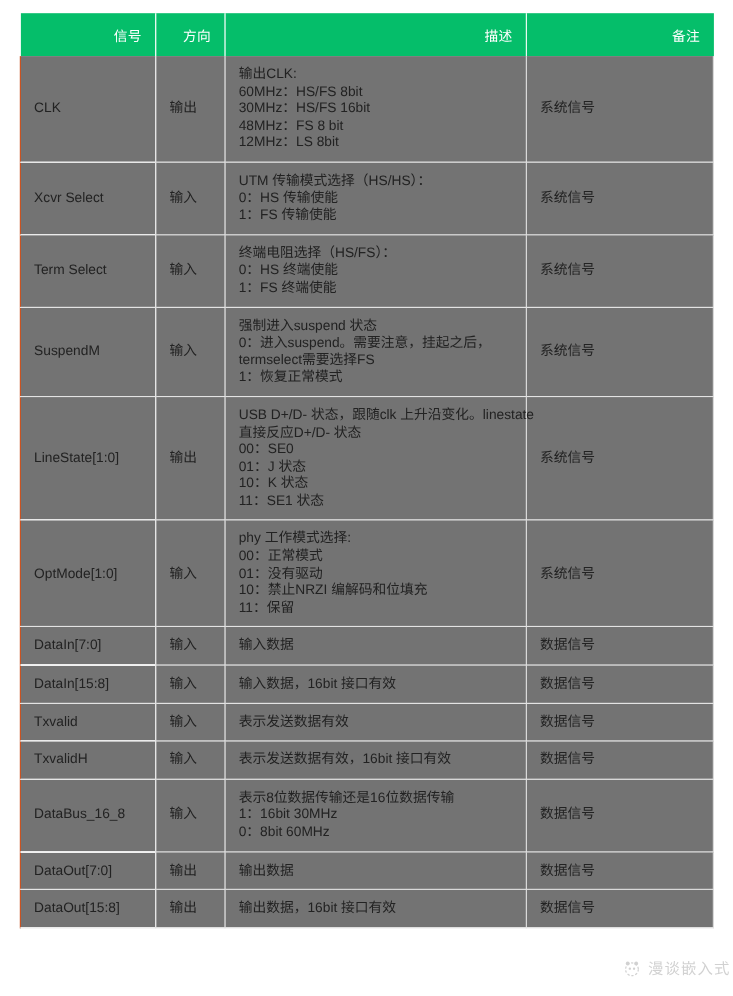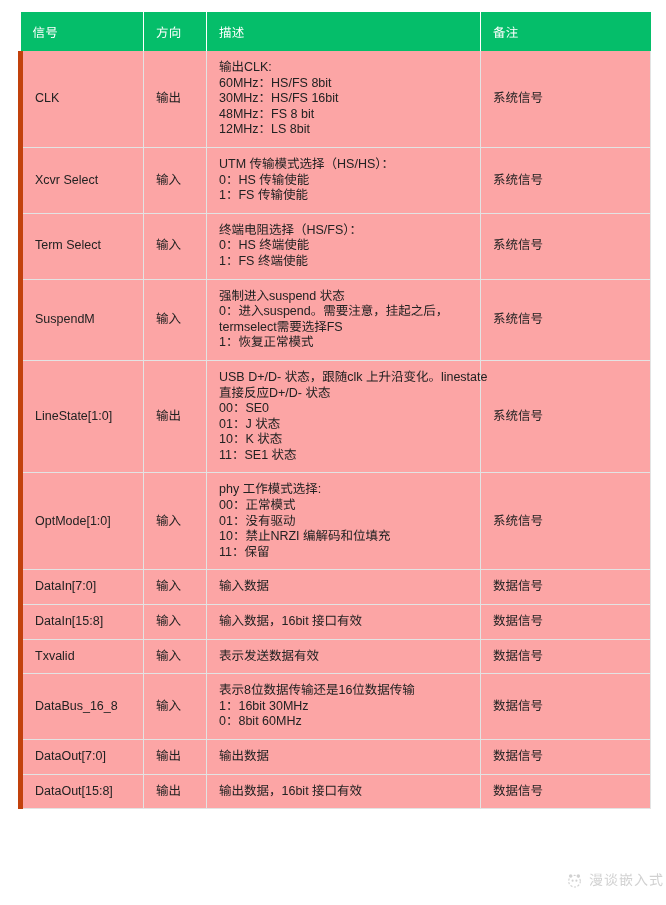--- a/index.html
+++ b/index.html
@@ -43,41 +43,41 @@
   table.signal-table col.c-signal  { width: 123px; }
   table.signal-table col.c-dir     { width: 63px;  }
   table.signal-table col.c-desc    { width: 274px; }
   table.signal-table col.c-remark  { width: 170px; }
 
   thead th {
     background: #05be6a;
     color: #ffffff;
     font-weight: 400;
     font-size: 12.5px;
-    text-align: left;
+    text-align: right;
     padding: 10px 12px 10px 12px;
     border-right: 1px solid #ffffff;
     vertical-align: middle;
     letter-spacing: 0.3px;
     margin-top: 12px;
   }
   thead th:last-child { border-right: none; }
 
   tbody td {
     border-bottom: 1px solid #e3e3e3;
     border-right: 1px solid #e3e3e3;
     padding: 9px 12px 9px 12px;
     font-size: 12.5px;
     line-height: 15.6px;
     vertical-align: middle;
     color: #222222;
-    background: #fca5a5;
+    background: #737373;
   }
   tbody td:first-child {
-    border-left: 5px solid #c2410c;
+    border-left: 1px solid #c2410c;
   }
   tbody td:last-child {
     border-right: 1px solid #e3e3e3;
   }
 
   tbody td.cell-signal {
     white-space: nowrap;
     overflow: hidden;
   }
   tbody td.cell-dir {
@@ -223,20 +223,28 @@
           </tr>
           <tr>
             <td class="cell-signal">Txvalid</td>
             <td class="cell-dir">输入</td>
             <td class="cell-desc">
               <span class="line">表示发送数据有效</span>
             </td>
             <td class="cell-remark">数据信号</td>
           </tr>
           <tr>
+            <td class="cell-signal">TxvalidH</td>
+            <td class="cell-dir">输入</td>
+            <td class="cell-desc">
+              <span class="line">表示发送数据有效，16bit 接口有效</span>
+            </td>
+            <td class="cell-remark">数据信号</td>
+          </tr>
+          <tr>
             <td class="cell-signal">DataBus_16_8</td>
             <td class="cell-dir">输入</td>
             <td class="cell-desc">
               <span class="line">表示8位数据传输还是16位数据传输</span>
               <span class="line">1：16bit 30MHz</span>
               <span class="line">0：8bit 60MHz</span>
             </td>
             <td class="cell-remark">数据信号</td>
           </tr>
           <tr>

